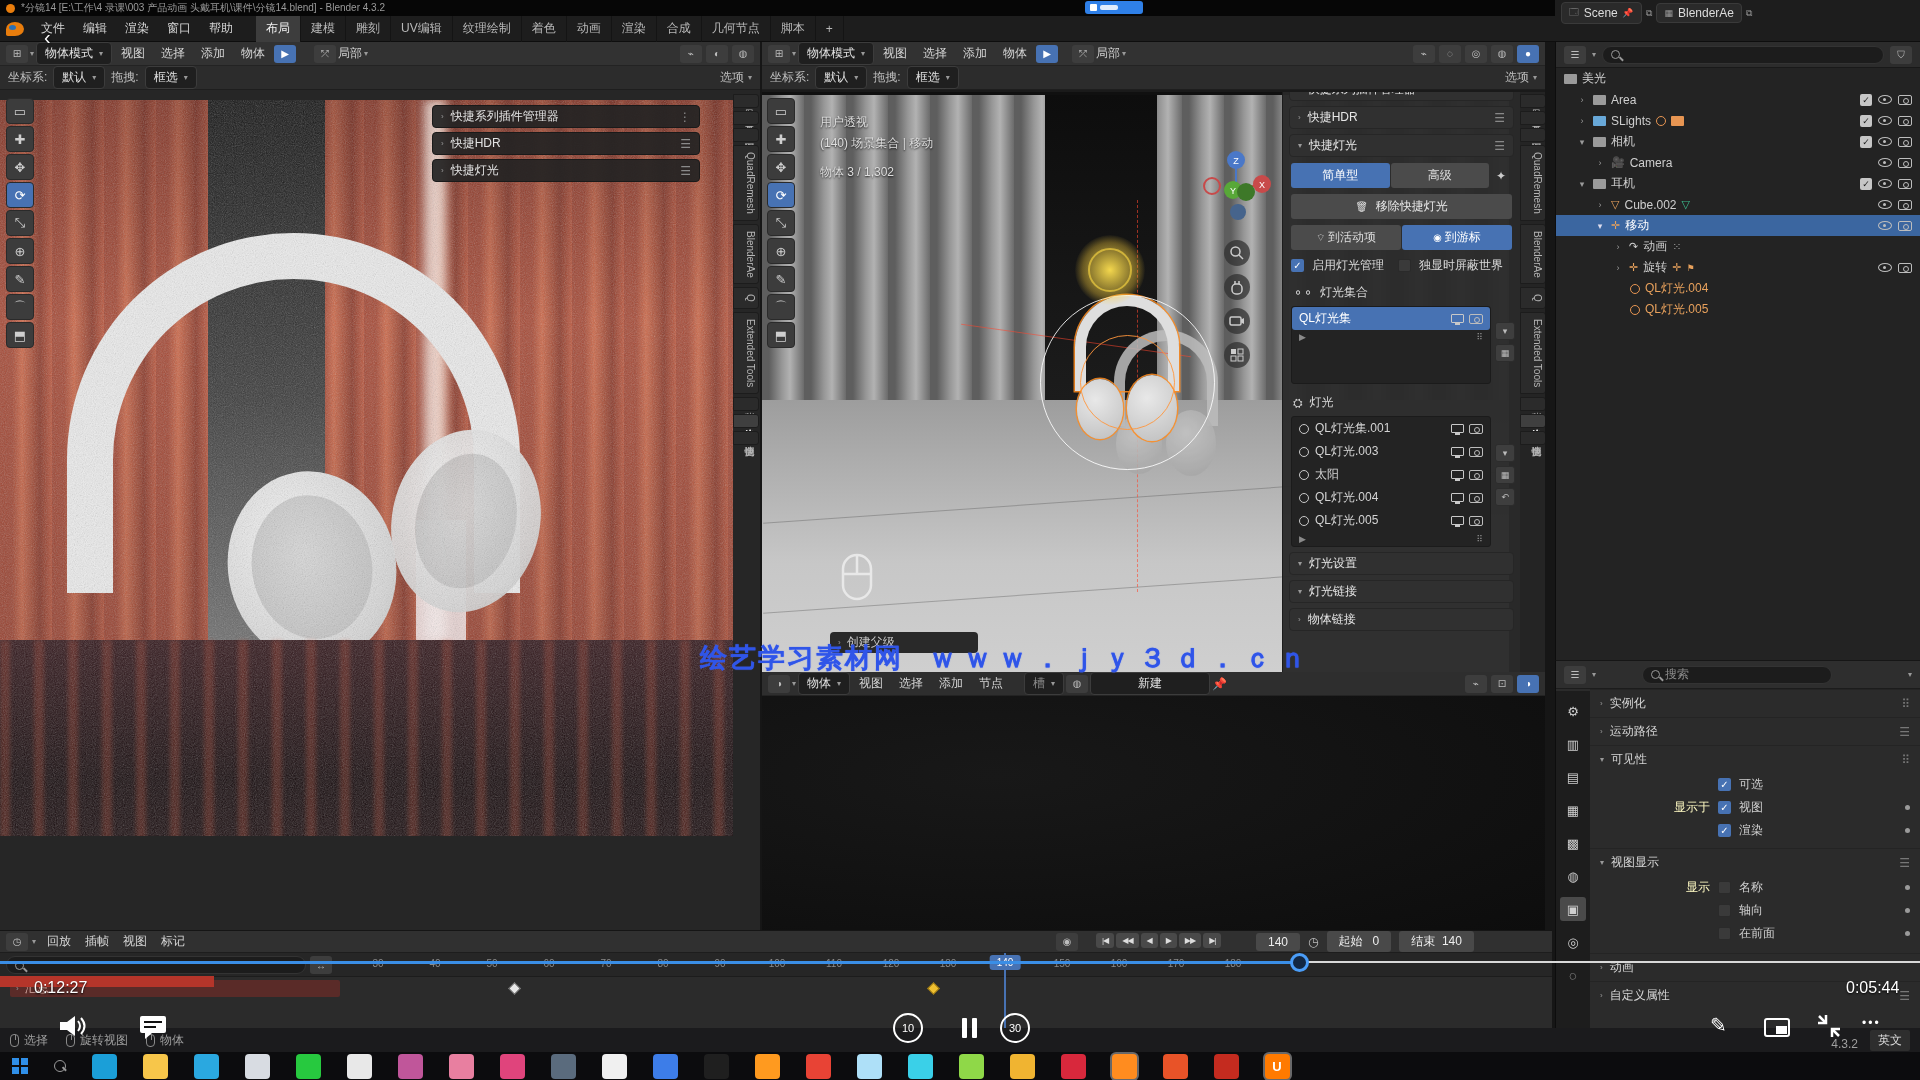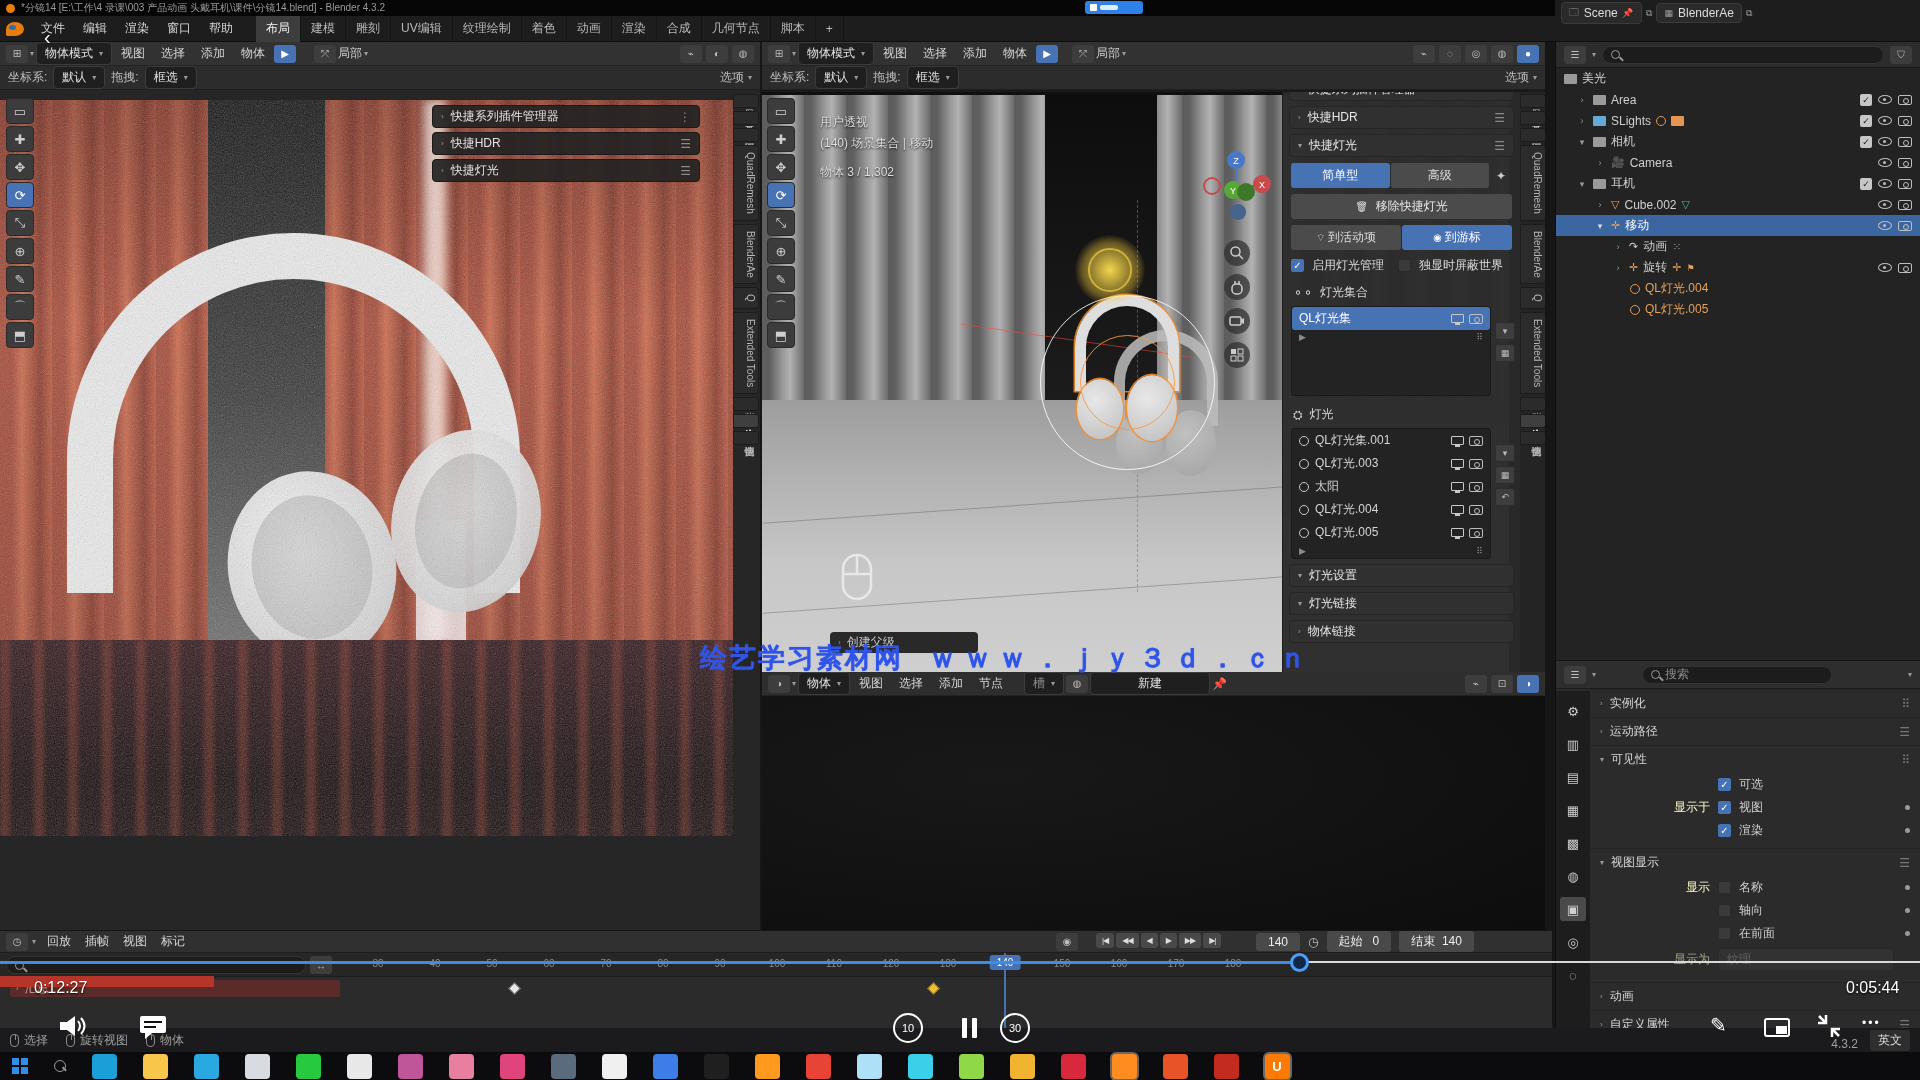--- a/index.html
+++ b/index.html
@@ -541,21 +541,21 @@
         <span class="chk">✓</span>
         <span>启用灯光管理</span>
         <span class="chk off" style="margin-left:6px"></span>
         <span>独显时屏蔽世界</span>
       </div>
 
       <div class="np-label">
         <span>⚬⚬</span>
           <span>灯光集合</span>
       </div>
-      <div class="lightlist" style="height:90px;width:200px">
+      <div class="lightlist" style="height:78px;width:200px">
         <div class="ll-row sel">
           <span>QL灯光集</span>
           <span class="ll-ic">
               <span class="mi mi-scr"></span>
               <span class="mi mi-cam"></span>
             </span>
         </div>
         <div class="ll-foot">
             <span>▶</span>
             <span>⠿</span>
@@ -863,24 +863,20 @@
             <span class="plabel-r"></span>
             <span class="chk off"></span>
             <span>轴向</span>
             <span class="dotbtn"></span>
           </div>
         <div class="pitem">
             <span class="plabel-r"></span>
             <span class="chk off"></span>
             <span>在前面</span>
             <span class="dotbtn"></span>
-          </div>
-        <div class="pitem" style="opacity:.55">
-            <span class="plabel-r">显示为</span>
-            <span class="dd"><span>纹理</span></span>
           </div>
       </div>
       <div class="prow" style="margin-top:8px">
           <span class="caret">›</span>
           <span>动画</span>
         </div>
       <div class="prow">
           <span class="caret">›</span>
           <span>自定义属性</span>
           <span class="dots">☰</span>

